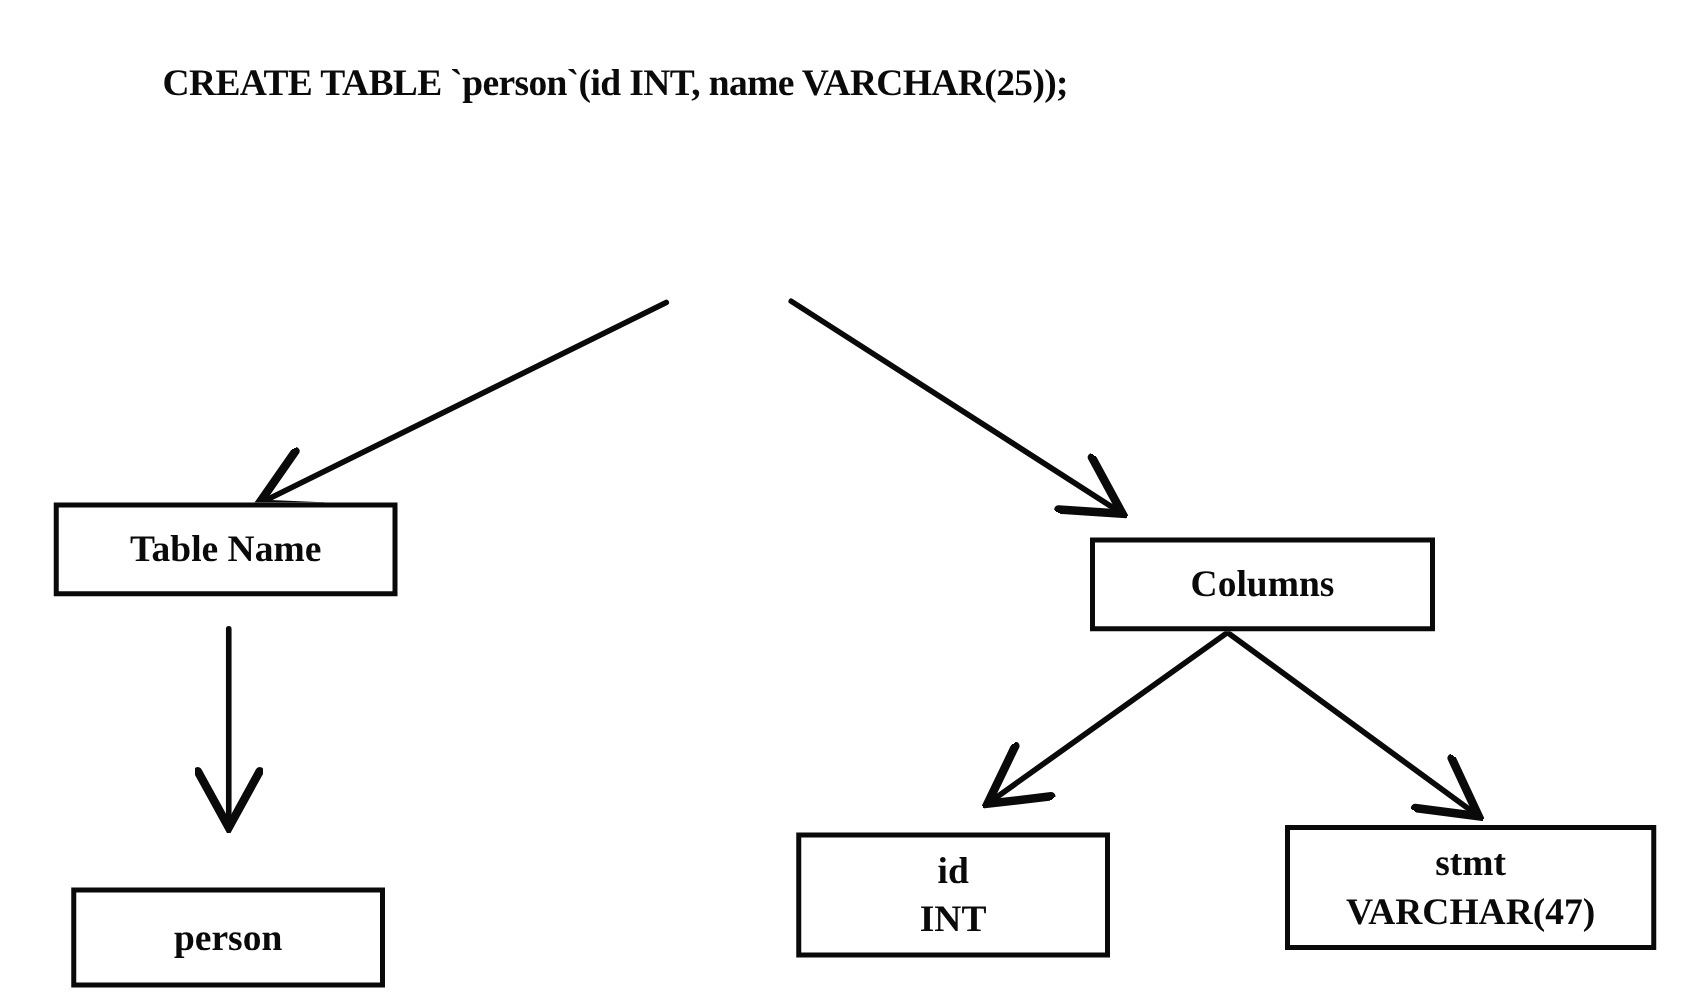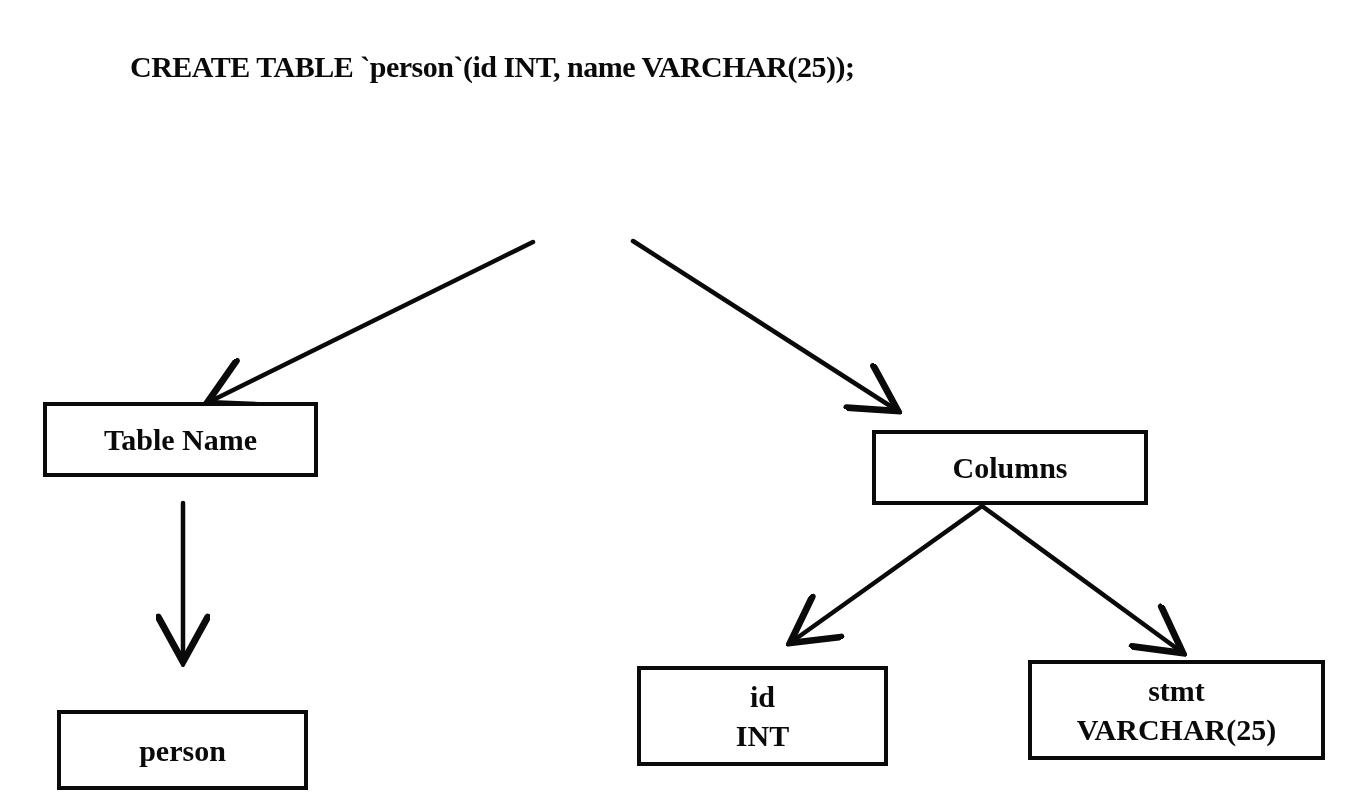--- a/index.html
+++ b/index.html
@@ -95,16 +95,16 @@
     <span>person</span>
   </div>
 
   <div class="node node-id">
     <span>id</span>
     <span>INT</span>
   </div>
 
   <div class="node node-name">
     <span>stmt</span>
-    <span>VARCHAR(25)</span>
+    <span>VARCHAR(47)</span>
   </div>
 
 </div>
 
 </body></html>

